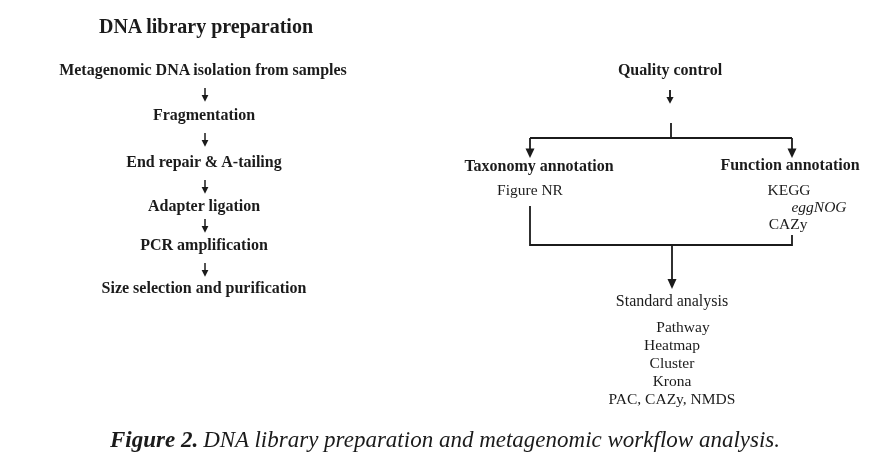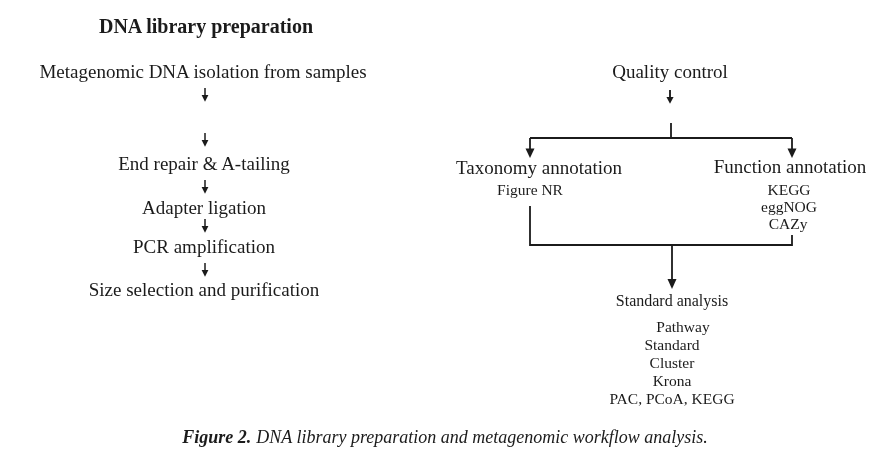--- a/index.html
+++ b/index.html
@@ -13,40 +13,40 @@
     overflow: hidden;
   }
   .t {
     position: absolute;
     transform: translateX(-50%);
     white-space: nowrap;
     text-align: center;
     line-height: 1.15;
   }
   .title { font-weight: bold; font-size: 20px; }
-  .node  { font-size: 19px; }
+  .node  { font-size: 16px; font-weight: bold; }
   .big   { font-size: 16px; }
   .sub   { font-size: 15.5px; }
   .darrow {
     position: absolute;
     transform: translateX(-50%);
   }
   .darrow line    { stroke: #1b1b1b; stroke-width: 1.6; }
   .darrow polygon { fill: #1b1b1b; }
   .connectors { position: absolute; left: 0; top: 0; }
   .connectors path    { stroke: #1b1b1b; stroke-width: 1.8; fill: none; }
   .connectors polygon { fill: #1b1b1b; }
   .caption {
     position: absolute;
     left: 445px;
     top: 427px;
     transform: translateX(-50%);
     white-space: nowrap;
     font-style: italic;
-    font-size: 18px;
+    font-size: 23px;
   }
   .cap-label { font-weight: bold; margin-right: 5px; }
 </style>
 </head>
 <body>
 
 <div class="canvas">
 
   <svg class="connectors" width="890" height="460" viewBox="0 0 890 460">
 
@@ -59,20 +59,21 @@
   </svg>
 
   <div class="t title" style="left:206px; top:15px;">DNA library preparation</div>
 
   <div class="t node" style="left:203px; top:61px;">Metagenomic DNA isolation from samples</div>
   <svg class="darrow" style="left:205px; top:87px;" width="12" height="15" viewBox="0 0 12 16">
     <line x1="6" y1="1" x2="6" y2="10"></line>
       <polygon points="2.4,8.6 9.6,8.6 6,15.6"></polygon>
   </svg>
 
+  <div class="t node" style="left:204px; top:106px;">Fragmentation</div>
   <svg class="darrow" style="left:205px; top:132px;" width="12" height="15" viewBox="0 0 12 16">
     <line x1="6" y1="1" x2="6" y2="10"></line>
       <polygon points="2.4,8.6 9.6,8.6 6,15.6"></polygon>
   </svg>
 
   <div class="t node" style="left:204px; top:153px;">End repair &amp; A-tailing</div>
   <svg class="darrow" style="left:205px; top:179px;" width="12" height="15" viewBox="0 0 12 16">
     <line x1="6" y1="1" x2="6" y2="10"></line>
       <polygon points="2.4,8.6 9.6,8.6 6,15.6"></polygon>
   </svg>
@@ -96,27 +97,27 @@
   <svg class="darrow" style="left:670px; top:89px;" width="12" height="15" viewBox="0 0 12 16">
     <line x1="6" y1="1" x2="6" y2="10" style="stroke-width:2;"></line>
       <polygon points="2.2,8.4 9.8,8.4 6,15.6"></polygon>
   </svg>
 
   <div class="t node" style="left:531px; top:157px;margin-left:8px;">Taxonomy annotation</div>
   <div class="t sub" style="left:530px; top:181px;">Figure NR</div>
 
   <div class="t node" style="left:790px; top:156px;">Function annotation</div>
   <div class="t sub" style="left:789px; top:181px;">KEGG</div>
-  <div class="t sub" style="left:789px; top:198px;">eggNOG</div>
+  <div class="t sub" style="left:819px; top:198px;font-style:italic;">eggNOG</div>
   <div class="t sub" style="left:788px; top:215px;">CAZy</div>
 
   <div class="t big" style="left:672px; top:292px;">Standard analysis</div>
   <div class="t sub" style="left:672px; top:318px;margin-left:11px;">Pathway</div>
-  <div class="t sub" style="left:672px; top:336px;">Standard</div>
+  <div class="t sub" style="left:672px; top:336px;">Heatmap</div>
   <div class="t sub" style="left:672px; top:354px;">Cluster</div>
   <div class="t sub" style="left:672px; top:372px;">Krona</div>
-  <div class="t sub" style="left:672px; top:390px;">PAC, PCoA, KEGG</div>
+  <div class="t sub" style="left:672px; top:390px;">PAC, CAZy, NMDS</div>
 
   <div class="caption">
     <span class="cap-label">Figure 2.</span><span>DNA library preparation and metagenomic workflow analysis.</span>
   </div>
 
 </div>
 
 </body></html>

